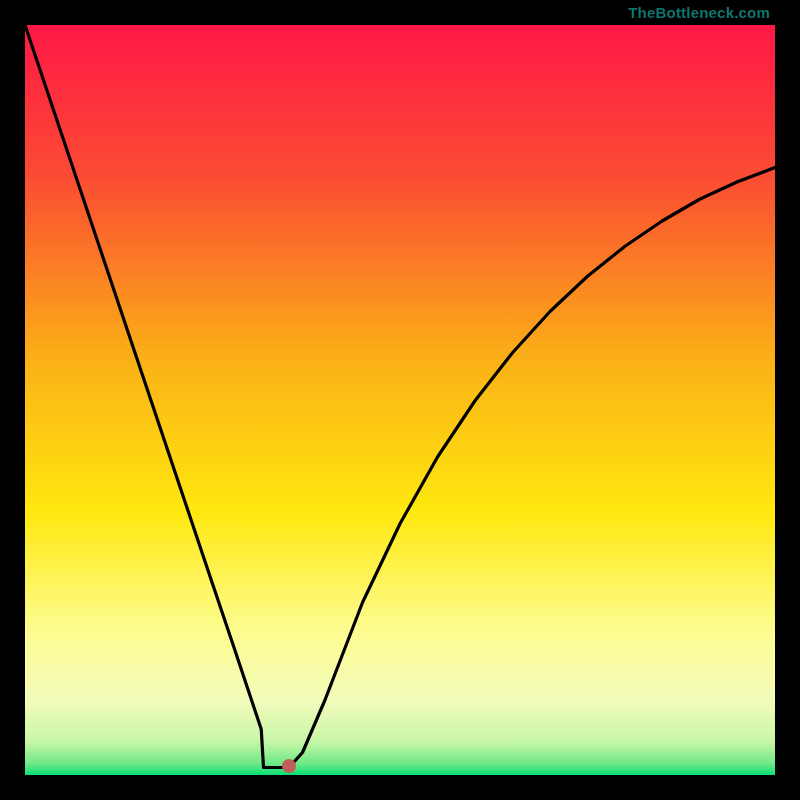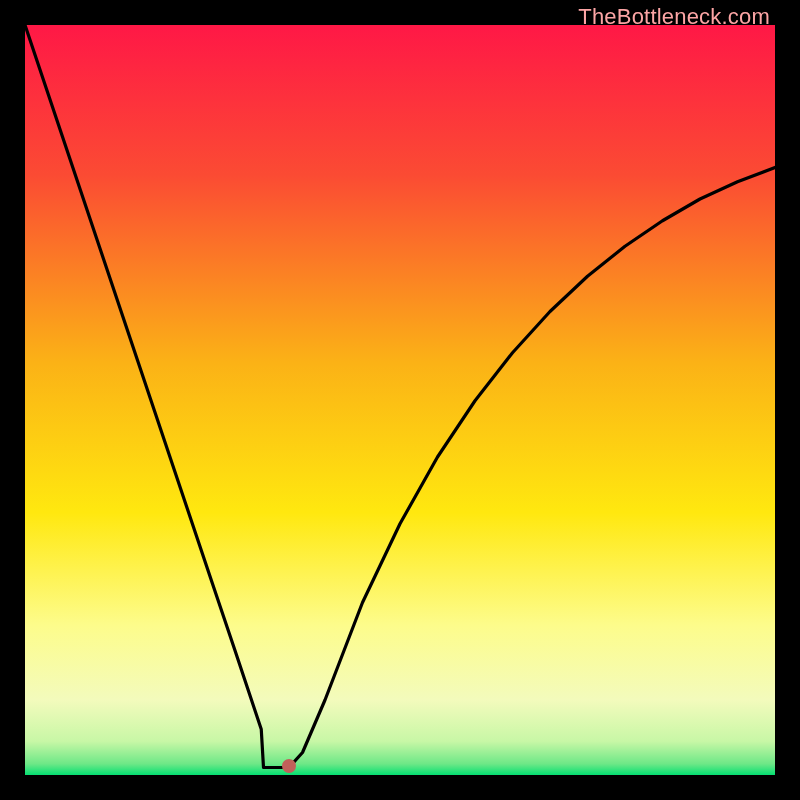--- a/index.html
+++ b/index.html
@@ -23,23 +23,23 @@
     position: absolute;
     left: 0;
     top: 0;
     width: 750px;
     height: 750px;
   }
   .watermark {
     position: absolute;
     top: 4px;
     right: 30px;
-    color: #fca5a5;
-    font-size: 22px;
-    font-weight: 400;
+    color: #0f766e;
+    font-size: 15px;
+    font-weight: 700;
     letter-spacing: 0.2px;
     user-select: none;
   }
   svg { display: block; }
 </style>
 </head>
 <body>
 
 <div class="frame">
   <svg class="plot-area" viewBox="0 0 750 750" width="750" height="750" preserveAspectRatio="none">

